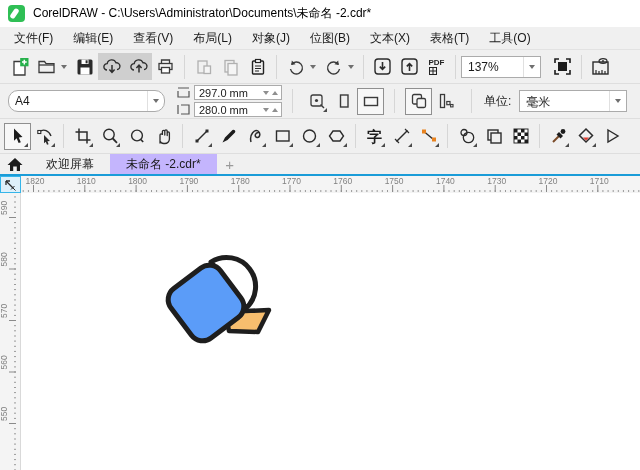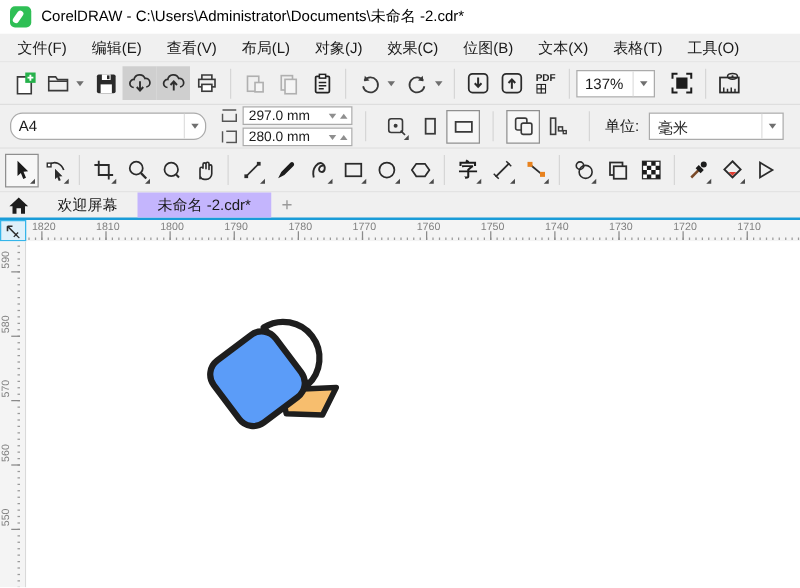--- a/index.html
+++ b/index.html
@@ -66,21 +66,20 @@
     <div class="logo"></div>
     <div class="title-text">CorelDRAW - C:\Users\Administrator\Documents\未命名 -2.cdr*</div>
   </div>
 
   <div class="menubar">
     <span class="menu-item">文件(F)</span>
     <span class="menu-item">编辑(E)</span>
     <span class="menu-item">查看(V)</span>
     <span class="menu-item">布局(L)</span>
     <span class="menu-item">对象(J)</span>
-    <span class="menu-item">效果(C)</span>
     <span class="menu-item">位图(B)</span>
     <span class="menu-item">文本(X)</span>
     <span class="menu-item">表格(T)</span>
     <span class="menu-item">工具(O)</span>
   </div>
 
   <div class="bar toolbar">
     <div class="tbtn">
       <svg class="ic" width="20" height="20" viewBox="0 0 20 20">
         <path d="M4 4.5 h8 l3 3 V18 H4 Z" fill="#fff" stroke="#3a3a3a" stroke-width="1.3"></path>
@@ -173,21 +172,21 @@
     <div class="tbtn">
       <div style="display:flex;flex-direction:column;align-items:flex-start;line-height:1;">
         <span style="font-size:8px;font-weight:bold;color:#222;">PDF</span>
         <svg class="ic" width="8" height="8" viewBox="0 0 8 8">
           <rect x="0.5" y="0.5" width="7" height="7" fill="none" stroke="#222" stroke-width="1"></rect>
           <path d="M4 0.5 v7 M0.5 4 h7" stroke="#222" stroke-width="1"></path>
         </svg>
       </div>
     </div>
     <div class="sep"></div>
-    <div class="combo" style="width:63px;">
+    <div class="combo" style="width:80px;">
       <span class="cval">137%</span>
       <span class="cbtn">
           <span class="caret" style="margin:0;"></span>
         </span>
     </div>
     <div class="tbtn" style="margin-left:8px;">
       <svg class="ic" width="19" height="19" viewBox="0 0 19 19">
         <rect x="5" y="5" width="9" height="9" fill="#1c1c1c"></rect>
         <path d="M2 6 V2 h4 M13 2 h4 v4 M17 13 v4 h-4 M6 17 H2 v-4" fill="none" stroke="#1c1c1c" stroke-width="1.6"></path>
       </svg>

